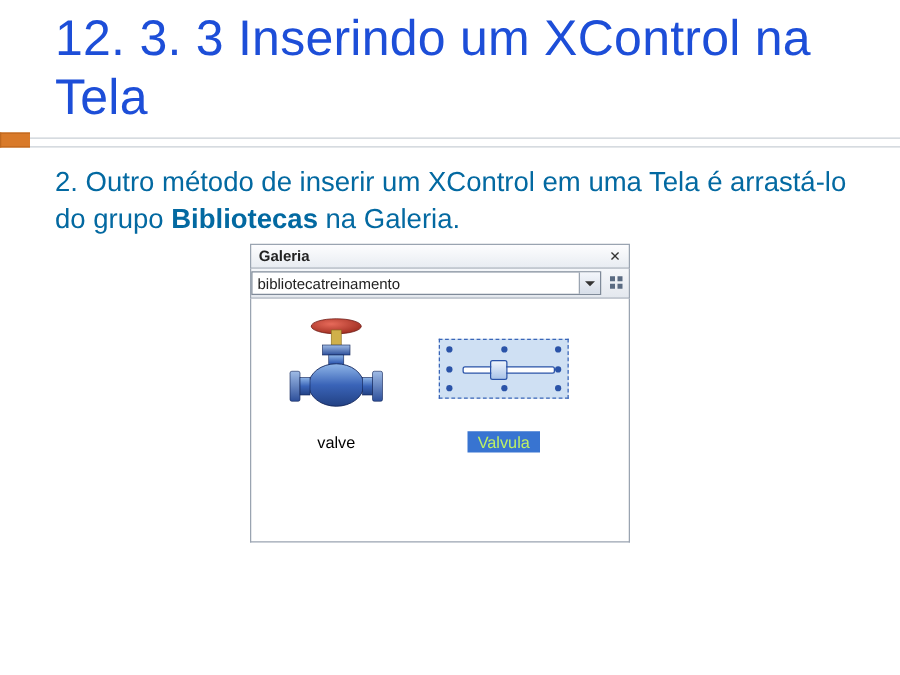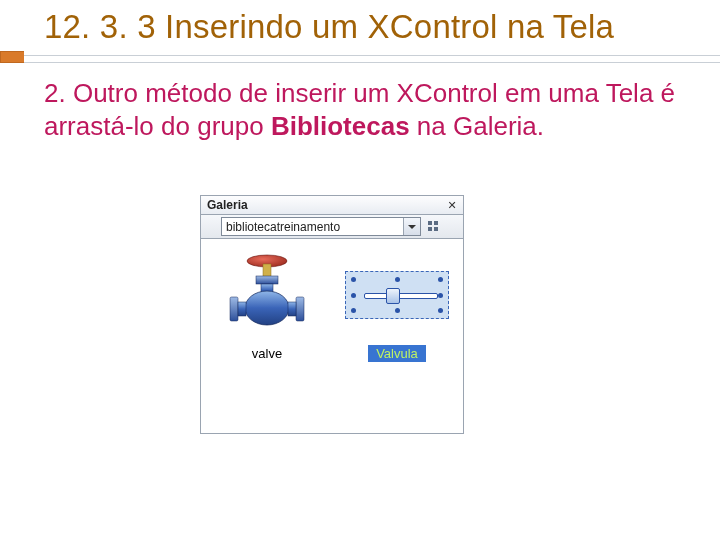--- a/index.html
+++ b/index.html
@@ -3,23 +3,23 @@
 <meta charset="utf-8">
 <style>
   * { box-sizing: border-box; margin: 0; padding: 0; }
   body {
     width: 720px; height: 540px;
     background: #ffffff;
     font-family: Arial, Helvetica, sans-serif;
     position: relative;
   }
   .heading {
-    font-size: 33px;
+    font-size: 40px;
     font-weight: 400;
-    color: #a16207;
+    color: #1d4ed8;
     padding: 8px 26px 0 44px;
     line-height: 1.18;
     letter-spacing: 0.2px;
   }
   .underline-row {
     display: flex;
     align-items: flex-end;
     height: 14px;
     margin-top: 2px;
   }
@@ -31,30 +31,30 @@
   }
   .underline-line {
     flex: 1;
     height: 0;
     border-top: 1px solid #c9cfd6;
     border-bottom: 1px solid #c9cfd6;
     padding-top: 6px;
     margin-top: 3px;
   }
   .body-text {
-    font-size: 26px;
-    color: #be185d;
+    font-size: 22px;
+    color: #0369a1;
     padding: 14px 30px 0 44px;
     line-height: 1.28;
   }
   .body-text b { font-weight: bold; }
   .panel-wrap {
     position: absolute;
     left: 200px; top: 195px;
-    width: 264px;
+    width: 304px;
   }
   .panel-titlebar {
     height: 20px;
     background: linear-gradient(#fdfdfe, #e8ecf2);
     border: 1px solid #9aa4b1;
     display: flex;
     align-items: center;
     padding: 0 4px 0 6px;
     font-size: 12px;
     color: #222;
@@ -66,21 +66,21 @@
     font-size: 11px; color: #333;
     cursor: pointer;
   }
   .panel-toolbar {
     height: 24px;
     background: linear-gradient(#f5f7fa, #e4e8ee);
     border: 1px solid #9aa4b1;
     border-top: none;
     display: flex;
     align-items: flex-start;
-    padding: 2px 20px;
+    padding: 2px 0;
     gap: 3px;
   }
   .dropdown {
     flex: 1;
     height: 19px;
     background: #fff;
     border: 1px solid #7f8a99;
     display: flex;
     align-items: center;
     font-size: 12px;

